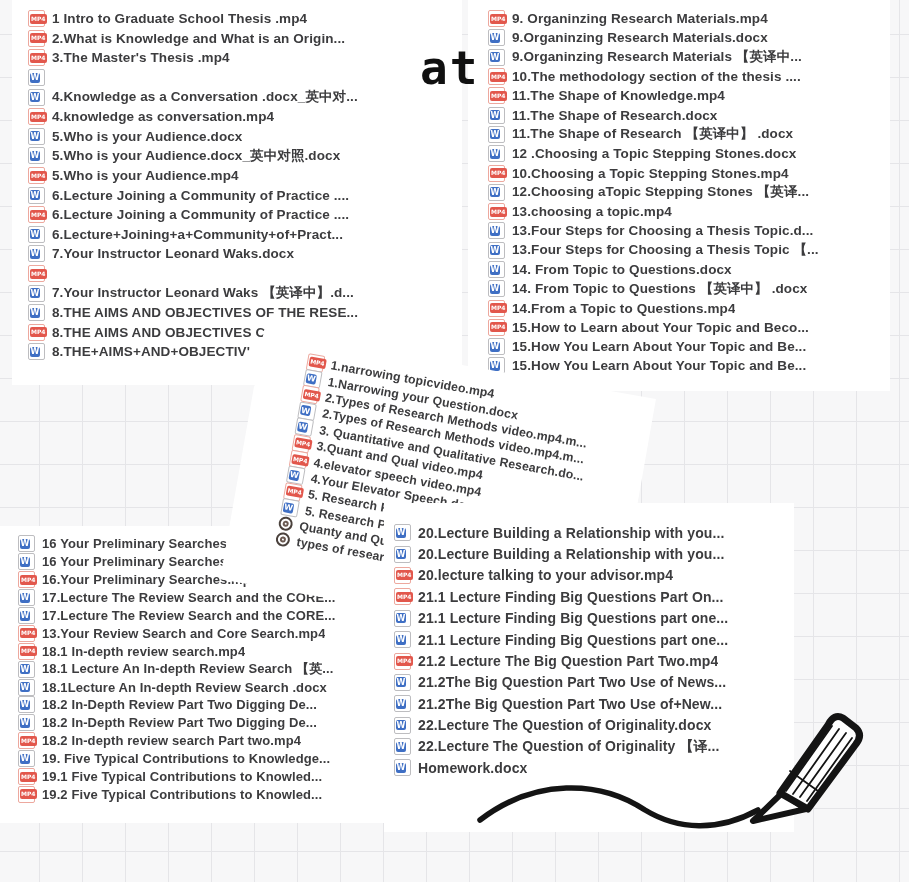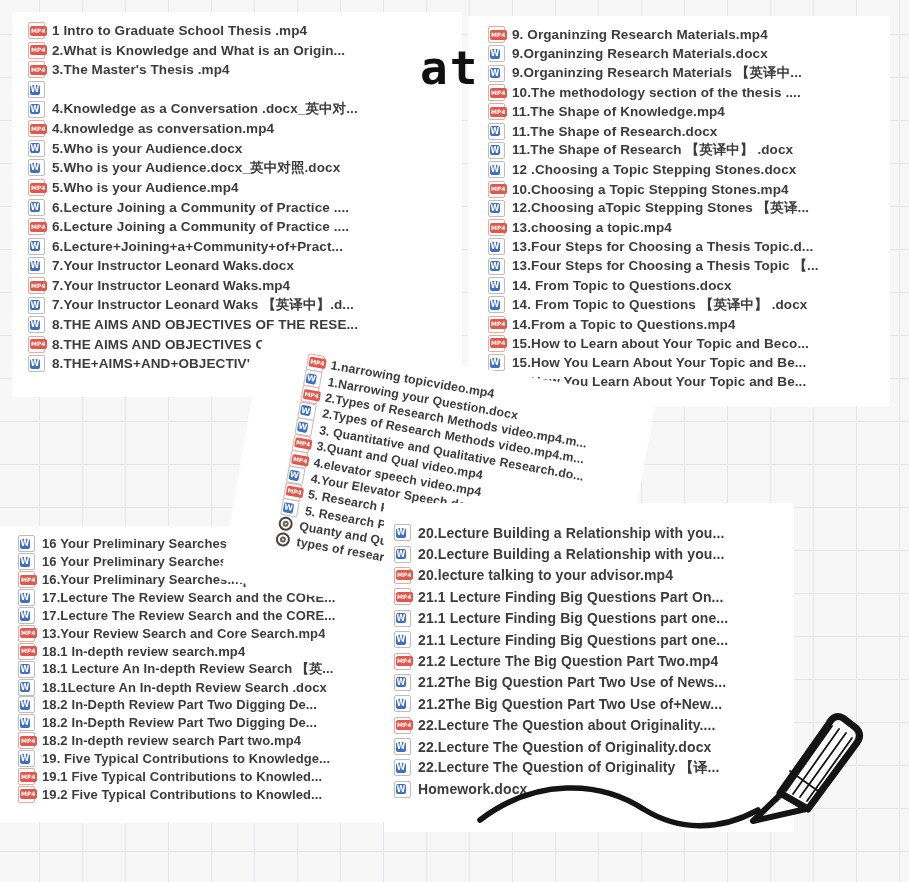--- a/index.html
+++ b/index.html
@@ -8,22 +8,22 @@
     background-color:#f7f7f8;
     background-image:
       linear-gradient(#e5e5e8 1px, transparent 1px),
       linear-gradient(90deg, #e5e5e8 1px, transparent 1px);
     background-size:43px 43px;
     background-position:-4px -9px;
     font-family:"Liberation Sans","DejaVu Sans",sans-serif;
     color:#3c3c3e;
   }
   .panel{position:absolute;background:#ffffff;z-index:1;}
-  #p-tl{left:12px;top:0;width:434px;height:376px;padding:9px 0 0 16px;--rh:19.6px;font-size:13.5px;margin-top:12px;}
-  #p-tr{left:468px;top:16px;width:402px;height:382px;padding:9px 0 0 20px;--rh:19.3px;font-size:13.5px;}
+  #p-tl{left:12px;top:0;width:434px;height:376px;padding:9px 0 0 16px;--rh:19.6px;font-size:13.5px;}
+  #p-tr{left:468px;top:0;width:402px;height:382px;padding:9px 0 0 20px;--rh:19.3px;font-size:13.5px;}
   #p-bl{left:0px;top:526px;width:392px;height:288px;padding:9px 0 0 18px;--rh:17.9px;font-size:13px;}
   #p-rot{left:264px;top:330px;width:350px;height:238px;padding:15px 0 0 48px;--rh:16.4px;font-size:12.3px;
          transform:rotate(10deg);transform-origin:0 0;z-index:2;}
   #p-br{left:384px;top:503px;width:400px;height:310px;padding:19px 0 0 10px;--rh:21.4px;font-size:14px;z-index:3;}
 
   .row{height:var(--rh);display:flex;align-items:center;gap:7px;}
   .lbl{white-space:nowrap;overflow:hidden;font-weight:600;letter-spacing:.1px;}
 
   
   .fic{position:relative;box-sizing:border-box;width:17px;height:17px;flex:0 0 17px;
@@ -128,21 +128,20 @@
       <div class="row">
         <span class="fic docx">
           <i>W</i>
         </span>
         <span class="lbl">7.Your Instructor Leonard Waks.docx</span>
       </div>
       <div class="row">
         <span class="fic mp4">
           <i>MP4</i>
         </span>
-        <span class="lbl">7.Your Instructor Leonard Waks.mp4</span>
       </div>
       <div class="row">
         <span class="fic docx">
           <i>W</i>
         </span>
         <span class="lbl">7.Your Instructor Leonard Waks 【英译中】.d...</span>
       </div>
       <div class="row">
         <span class="fic docx">
           <i>W</i>
@@ -487,26 +486,20 @@
         <span class="fic docx">
           <i>W</i>
         </span>
         <span class="lbl">21.2The Big Question Part Two Use of News...</span>
       </div>
       <div class="row">
         <span class="fic docx">
           <i>W</i>
         </span>
         <span class="lbl">21.2The Big Question Part Two Use of+New...</span>
-      </div>
-      <div class="row">
-        <span class="fic mp4">
-          <i>MP4</i>
-        </span>
-        <span class="lbl">22.Lecture The Question about Originality....</span>
       </div>
       <div class="row">
         <span class="fic docx">
           <i>W</i>
         </span>
         <span class="lbl">22.Lecture The Question of Originality.docx</span>
       </div>
       <div class="row">
         <span class="fic docx">
           <i>W</i>

